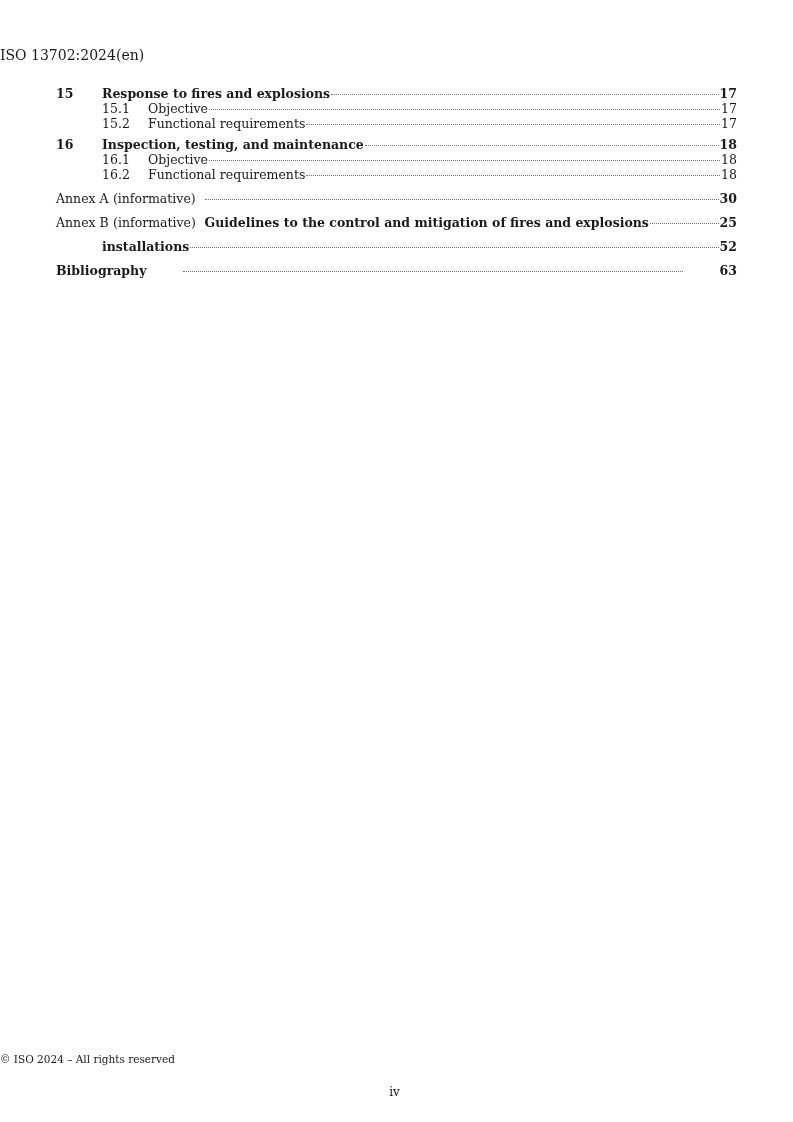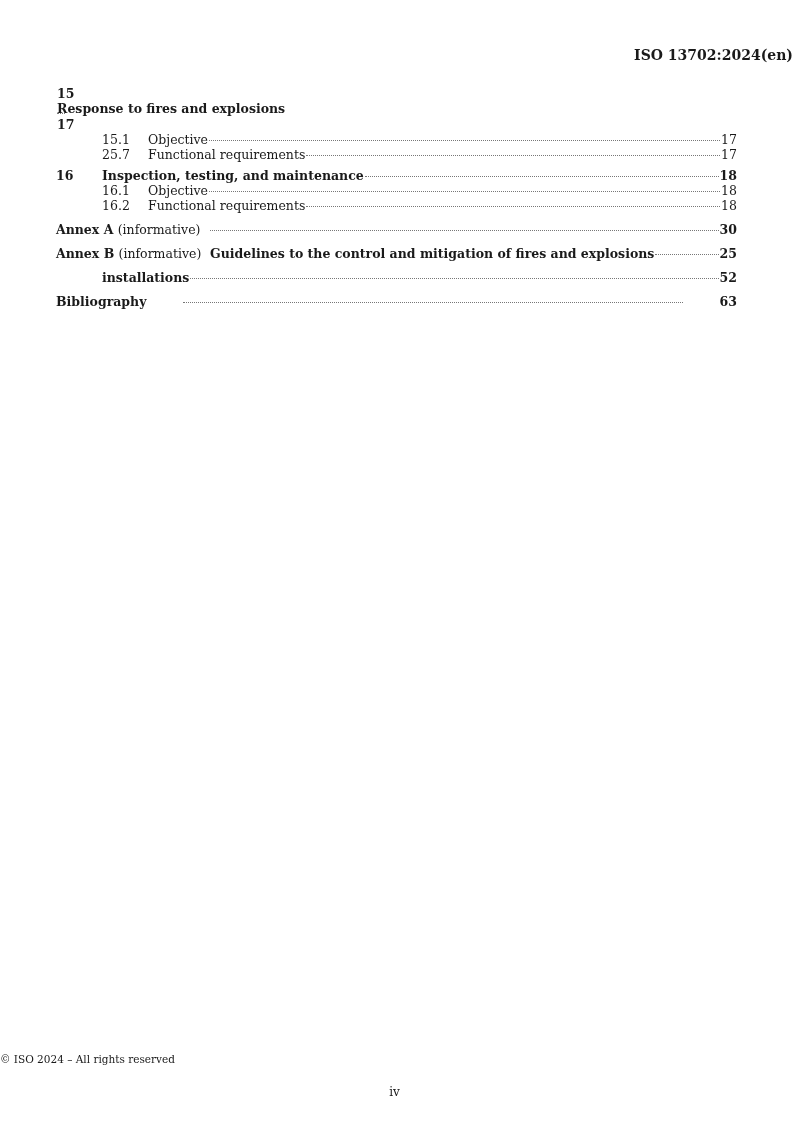--- a/index.html
+++ b/index.html
@@ -1,30 +1,30 @@
 <!DOCTYPE html>
 <html><head>
 <meta charset="utf-8">
 <style>
   html, body { margin: 0; padding: 0; background: #ffffff; }
   body { width: 793px; height: 1122px; position: relative; overflow: hidden;
          font-family: "DejaVu Serif", "Liberation Serif", serif; color: #1a1a1a; }
-  .header { position: absolute; top: 47px; left: 0; width: 793px; text-align: right;
-            font-weight: bold; font-size: 14px; }
+  .header { position: absolute; top: 47px; left: 0; width: 793px; text-align: left;
+            font-weight: normal; font-size: 14px; }
   .toc { position: absolute; left: 56px; top: 86px; width: 681px; font-size: 12.5px; }
   .row { display: flex; align-items: baseline; line-height: 15px; }
   .row.main { margin-top: 6px; font-weight: bold; }
-  .row.main:first-child { margin-top: 0; flex-direction: column; }
+  .row.main:first-child { margin-top: 0; }
   .row.sub { font-weight: normal; }
   .num { width: 46px; flex: none; }
   .subnum { width: 46px; flex: none; margin-left: 46px; }
   .title { flex: none; white-space: nowrap; }
   .leader { flex: 1; border-bottom: 1px dotted #777; margin: 0 1px; transform: translateY(-3px); min-width: 8px; }
   .page { flex: none; text-align: center; }
-  .annex .label { font-weight: bold; }
+  .annex .label { font-weight: normal; }
   .annex .inf { font-weight: normal; }
   .annex-block { margin-top: 6px; }
   .annex-block .first { font-weight: bold; line-height: 15px; white-space: nowrap; }
   .annex-block .cont { display: flex; align-items: baseline; line-height: 15px; font-weight: bold; padding-left: 46px; }
   .footer { position: absolute; top: 1053px; width: 793px; text-align: left; font-size: 10.5px; }
   .pagenum { position: absolute; top: 1085px; width: 789px; text-align: center; font-size: 12px; }
 </style>
 </head>
 <body>
 
@@ -38,21 +38,21 @@
     <span class="leader"></span>
     <span class="page">17</span>
   </div>
   <div class="row sub">
     <span class="subnum">15.1</span>
     <span class="title">Objective</span>
     <span class="leader"></span>
     <span class="page">17</span>
   </div>
   <div class="row sub">
-    <span class="subnum">25.7</span>
+    <span class="subnum">15.2</span>
     <span class="title">Functional requirements</span>
     <span class="leader"></span>
     <span class="page">17</span>
   </div>
 
   <div class="row main">
     <span class="num">16</span>
     <span class="title">Inspection, testing, and maintenance</span>
     <span class="leader"></span>
     <span class="page">18</span>

